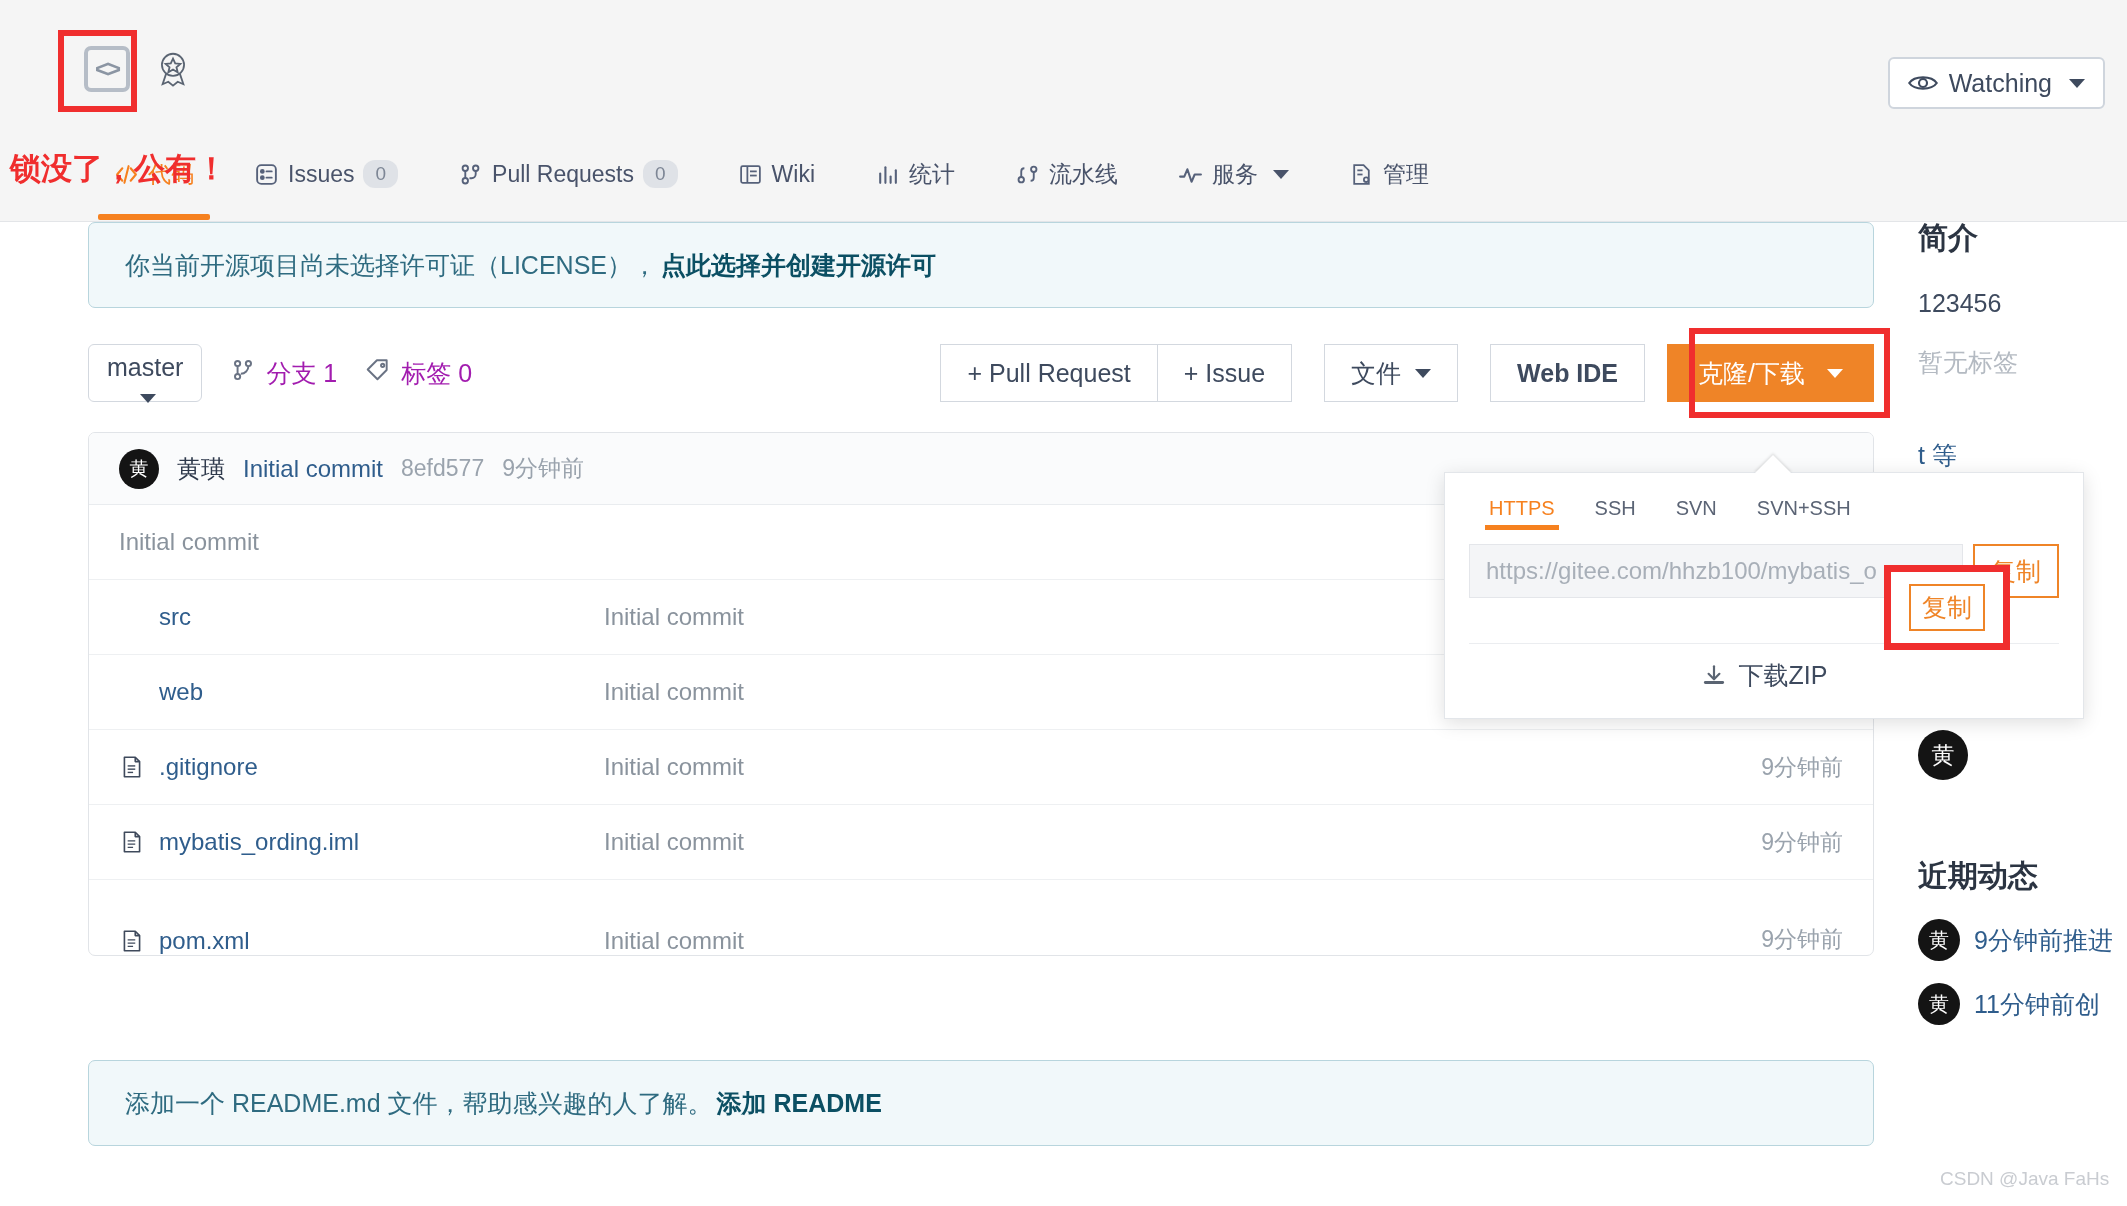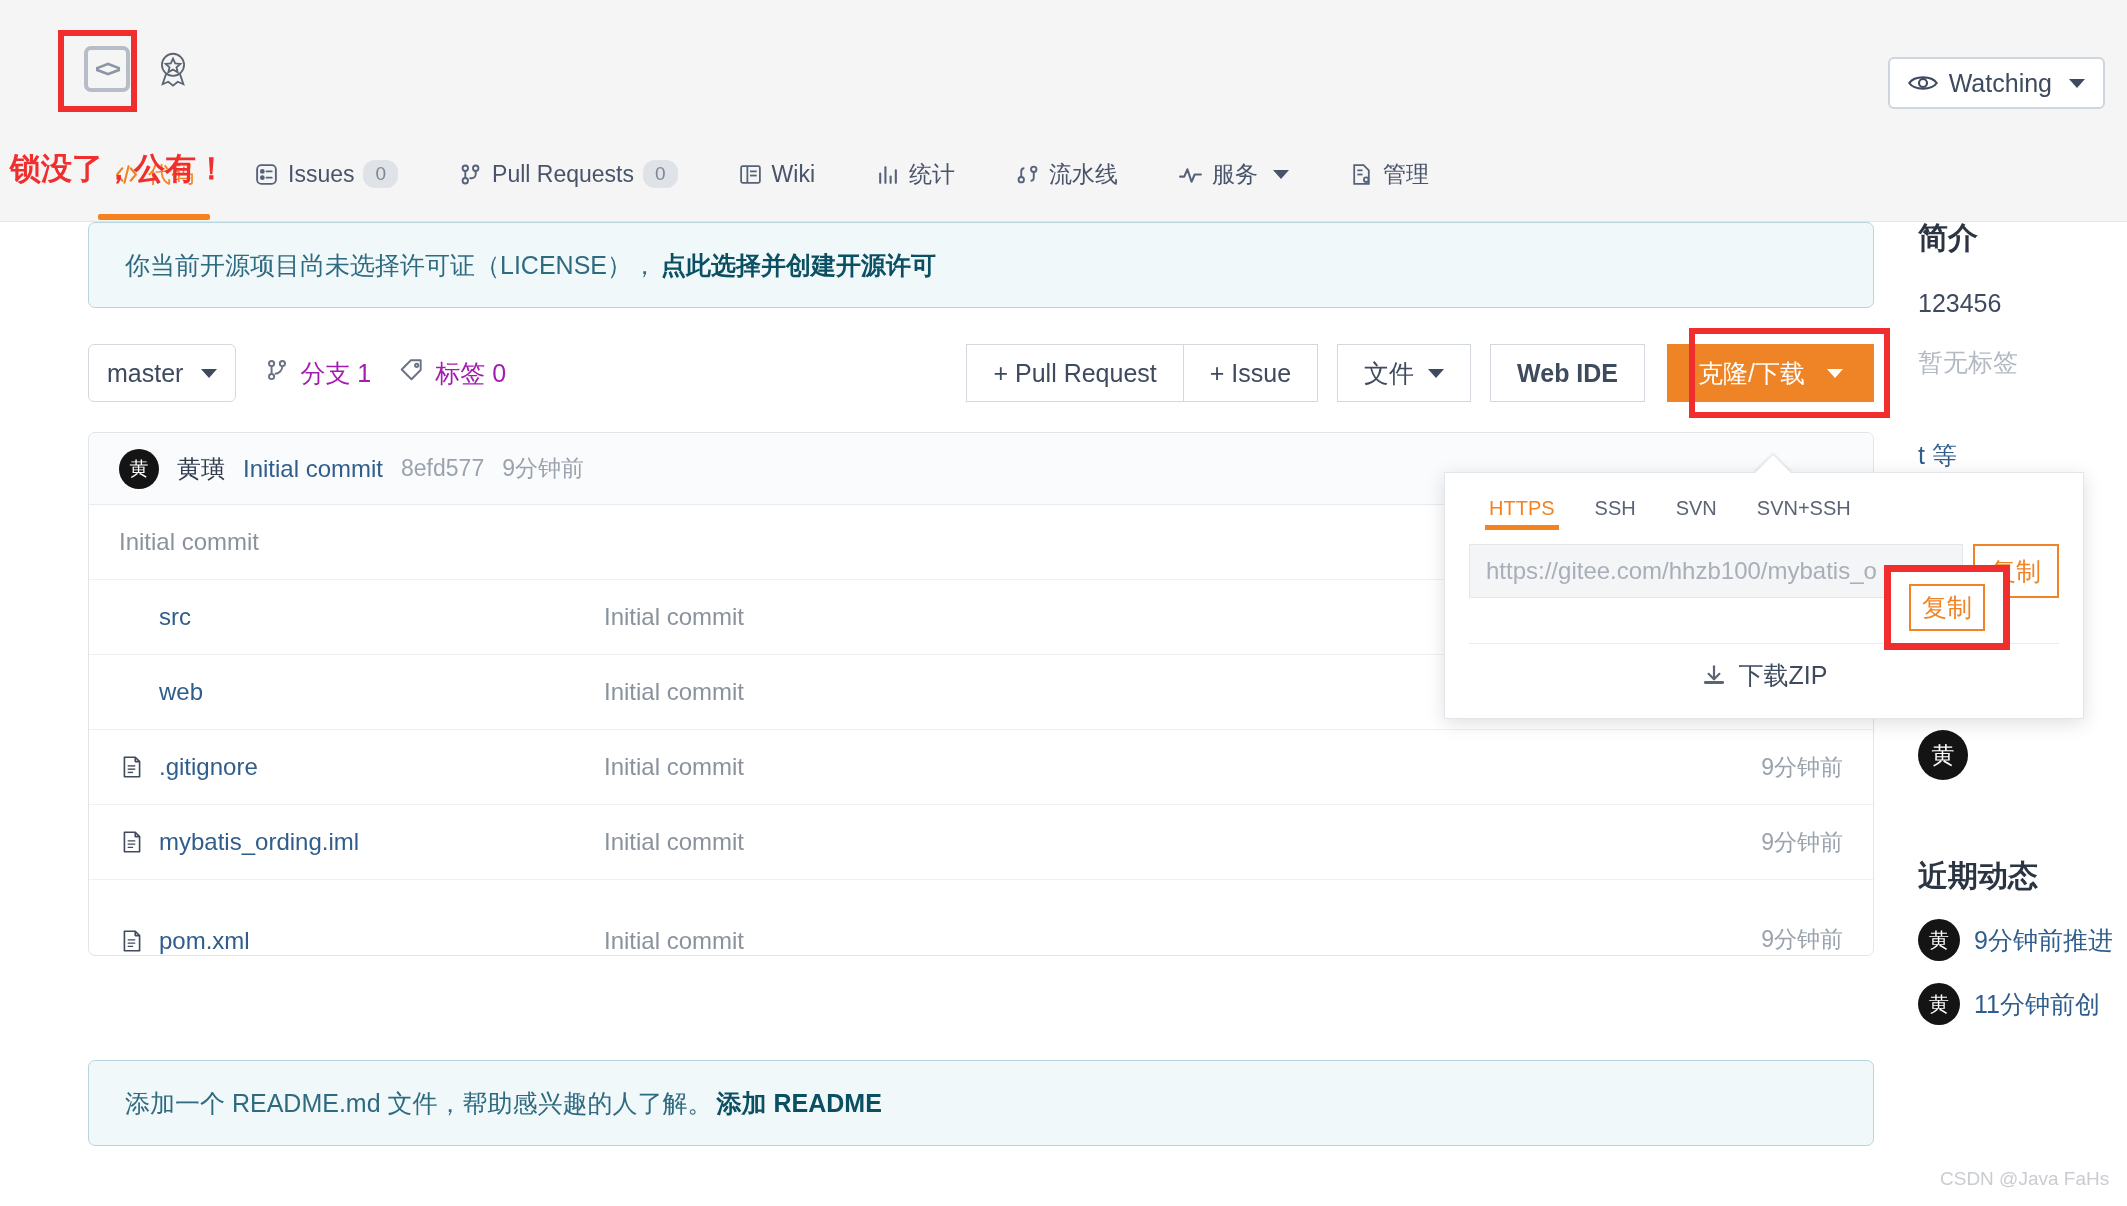--- a/index.html
+++ b/index.html
@@ -100,33 +100,33 @@
     height:86px; display:flex; align-items:center; padding:0 36px;
     font-size:25px; color:#2f6b80;
   }
   .notice .lnk { color:#0b4f63; font-weight:bold; margin-left:4px; }
 
   
   #toolbar { position:absolute; left:0; top:122px; width:1786px; height:62px; }
   #branch-left { position:absolute; left:0; top:0; display:flex; align-items:center; gap:28px; }
   #branch-select {
     border:1px solid #d3d8df; background:#fff; border-radius:6px;
-    height:58px; padding:0 18px; display:flex; align-items:center; gap:12px;
-    font-size:25px; color:#3e4a5e; cursor:pointer;
+    height:58px; padding:8px 18px; display:flex; align-items:center; gap:12px;
+    font-size:25px; color:#3e4a5e; cursor:pointer;flex-direction:column;
   }
   .meta-item { display:flex; align-items:flex-start; gap:10px; font-size:25px; color:#a21caf; cursor:pointer; }
 
   #btn-group { position:absolute; right:0; top:0; display:flex; align-items:stretch; }
   .tb-btn {
     border:1px solid #d3d8df; background:#fff;
     height:58px; padding:12px 26px; display:flex; align-items:center; gap:8px;
     font-size:25px; color:#3e4a5e; cursor:pointer; white-space:nowrap;
   }
   .tb-btn + .tb-btn { margin-left:-1px; }
-  .tb-btn.gap { margin-left:19px; }
+  .tb-btn.gap { margin-left:32px; }
   .tb-btn.bold { font-weight:bold; }
   #clone-btn {
     background:#ef8427; border-color:#ef8427; color:#fff; font-weight:normal;
     margin-left:22px; padding:0 30px; gap:16px;
   }
   #anno-box-clone {
     position:absolute; right:-16px; top:-16px; width:201px; height:90px;
     border:6px solid #f02e2e; z-index:35; pointer-events:none;
   }
 

